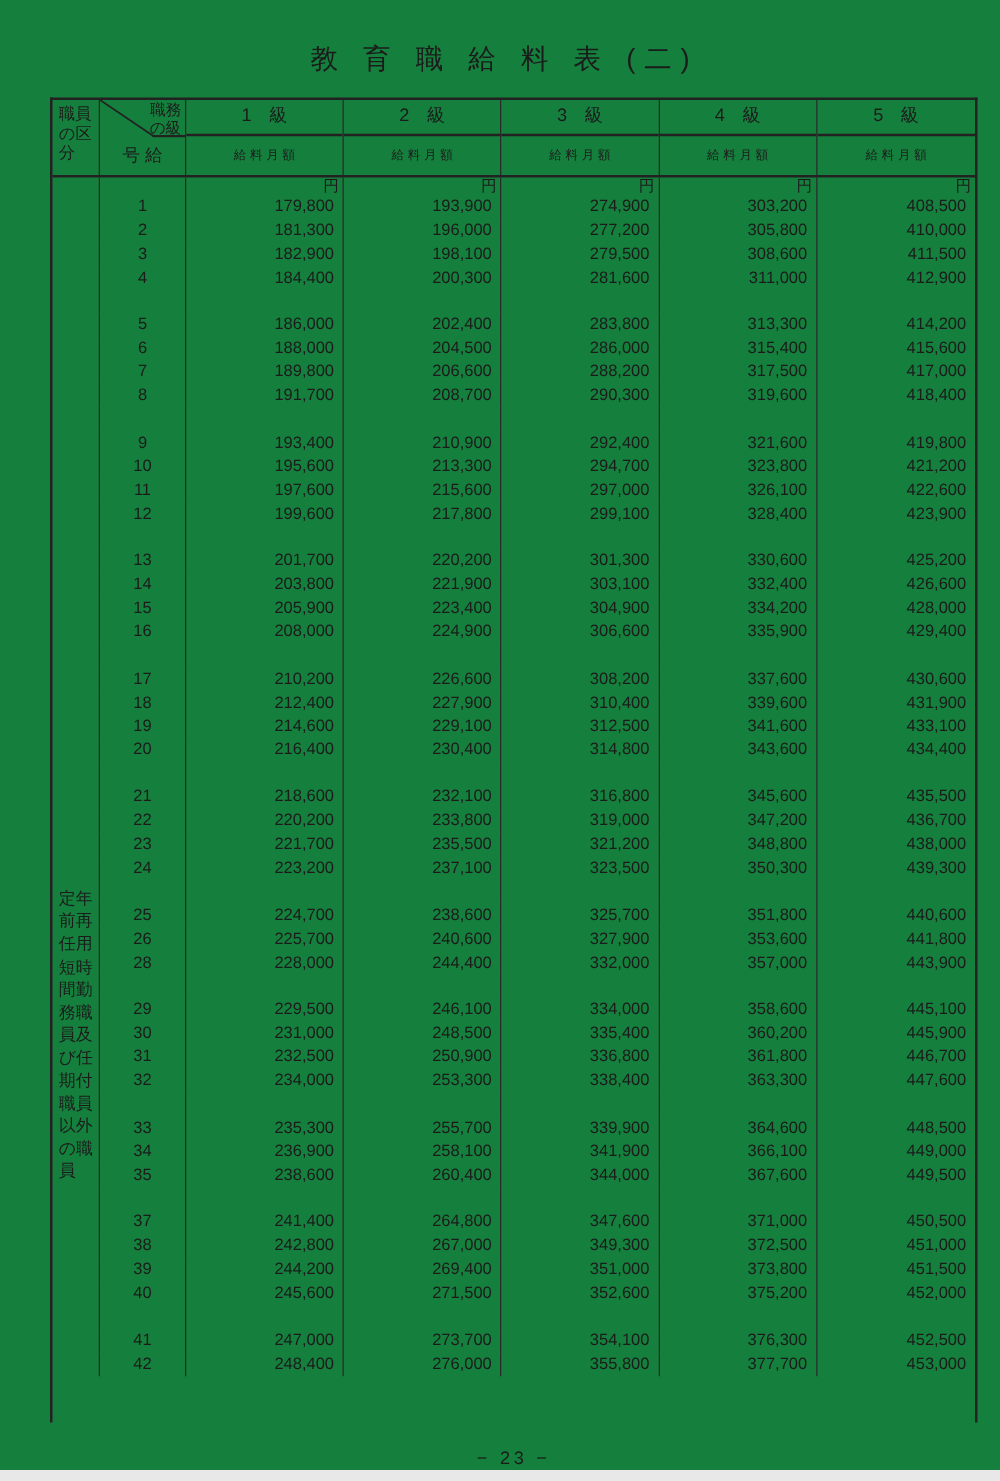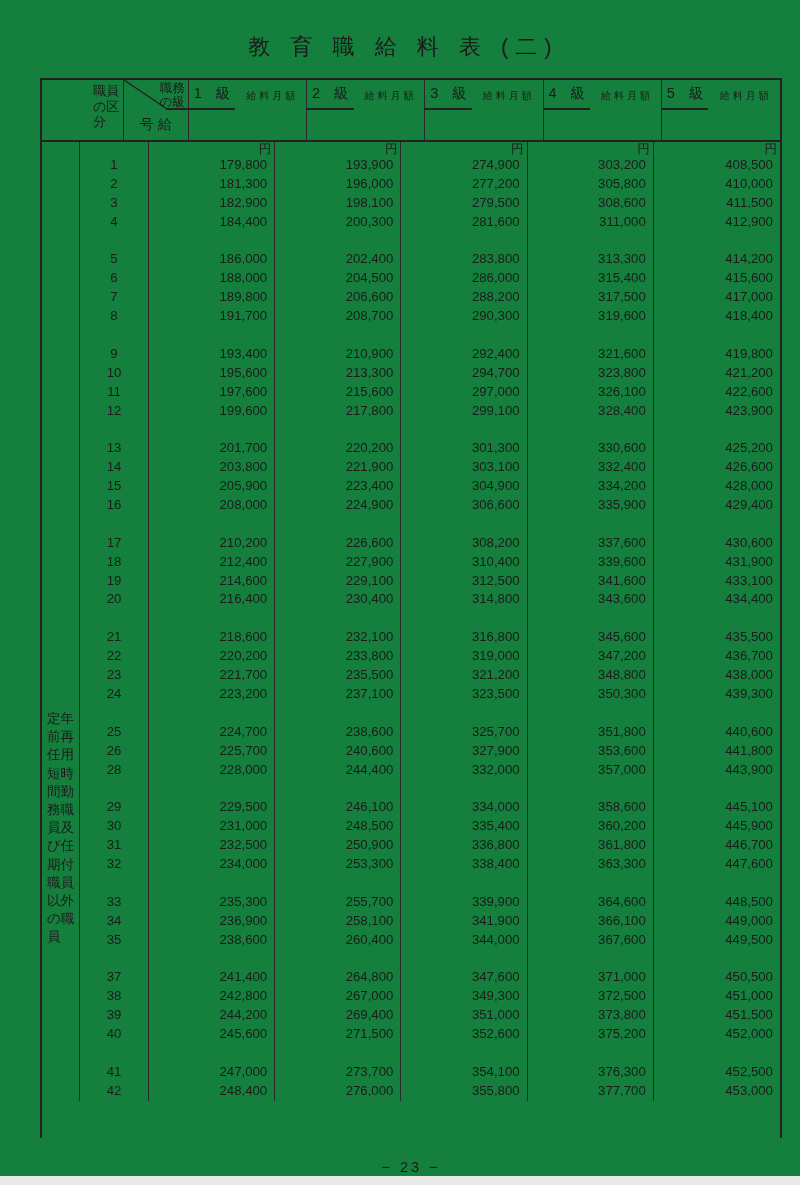--- a/index.html
+++ b/index.html
@@ -17,33 +17,32 @@
   }
   .table-wrap {
     position:absolute; left:40px; top:78px; width:742px; height:1060px;
     border-top:2px solid #222; border-left:2px solid #222; border-right:2px solid #222;
   }
   .theader { display:flex; height:62px; border-bottom:2px solid #222; }
   .corner-left {
     width:38px; border-right:1px solid #2a2a2a;
     font-size:13px; line-height:15.5px; padding:3px 0 0 5px;
     word-break:break-all;
-    margin-left:46px;
   }
   .corner-diag { position:relative; width:69px; border-right:1px solid #2a2a2a; }
   .diag-svg { position:absolute; left:0; top:0; }
   .diag-top {
     position:absolute; top:2px; right:3px; width:27px;
     font-size:12.5px; line-height:13.5px; text-align:right; word-break:break-all;
   }
   .diag-bottom {
     position:absolute; bottom:6px; left:0; width:100%;
     text-align:center; font-size:14px; letter-spacing:4px; text-indent:4px;
   }
-  .gradecol { width:126.2px; border-right:1px solid #2a2a2a; display:flex; }
+  .gradecol { width:126.2px; border-right:1px solid #2a2a2a; display:flex; flex-direction:column; }
   .gradecol.last { border-right:none; }
   .grade-top {
     height:30px; border-bottom:2px solid #222;
     text-align:center; line-height:27px; font-size:14.5px;
     letter-spacing:5px; text-indent:5px;
   }
   .grade-bottom {
     flex:1; text-align:center; line-height:31px; font-size:10px;
     letter-spacing:3px; text-indent:3px;
   }

